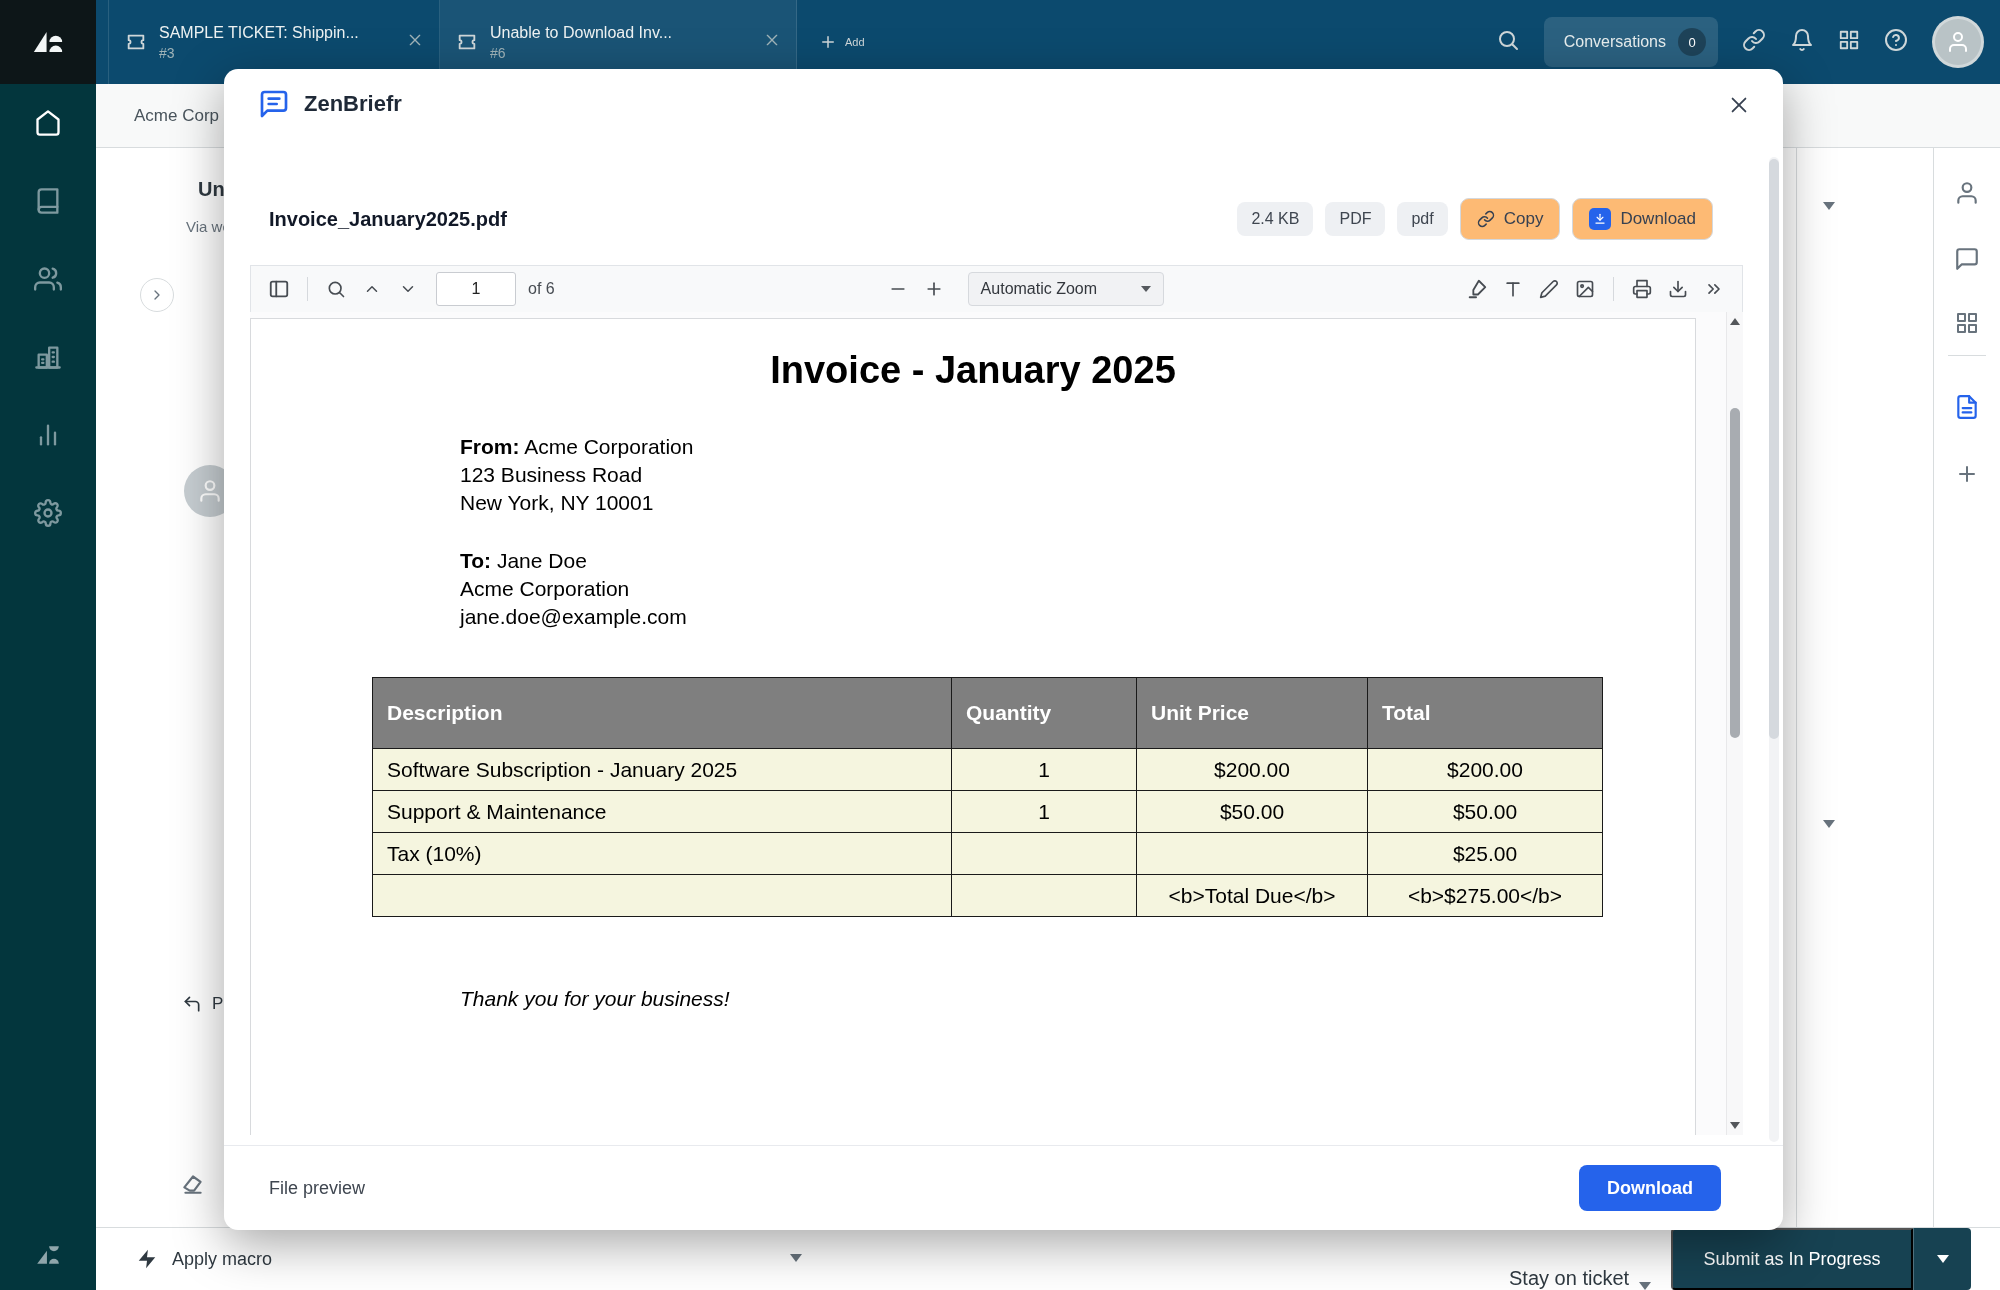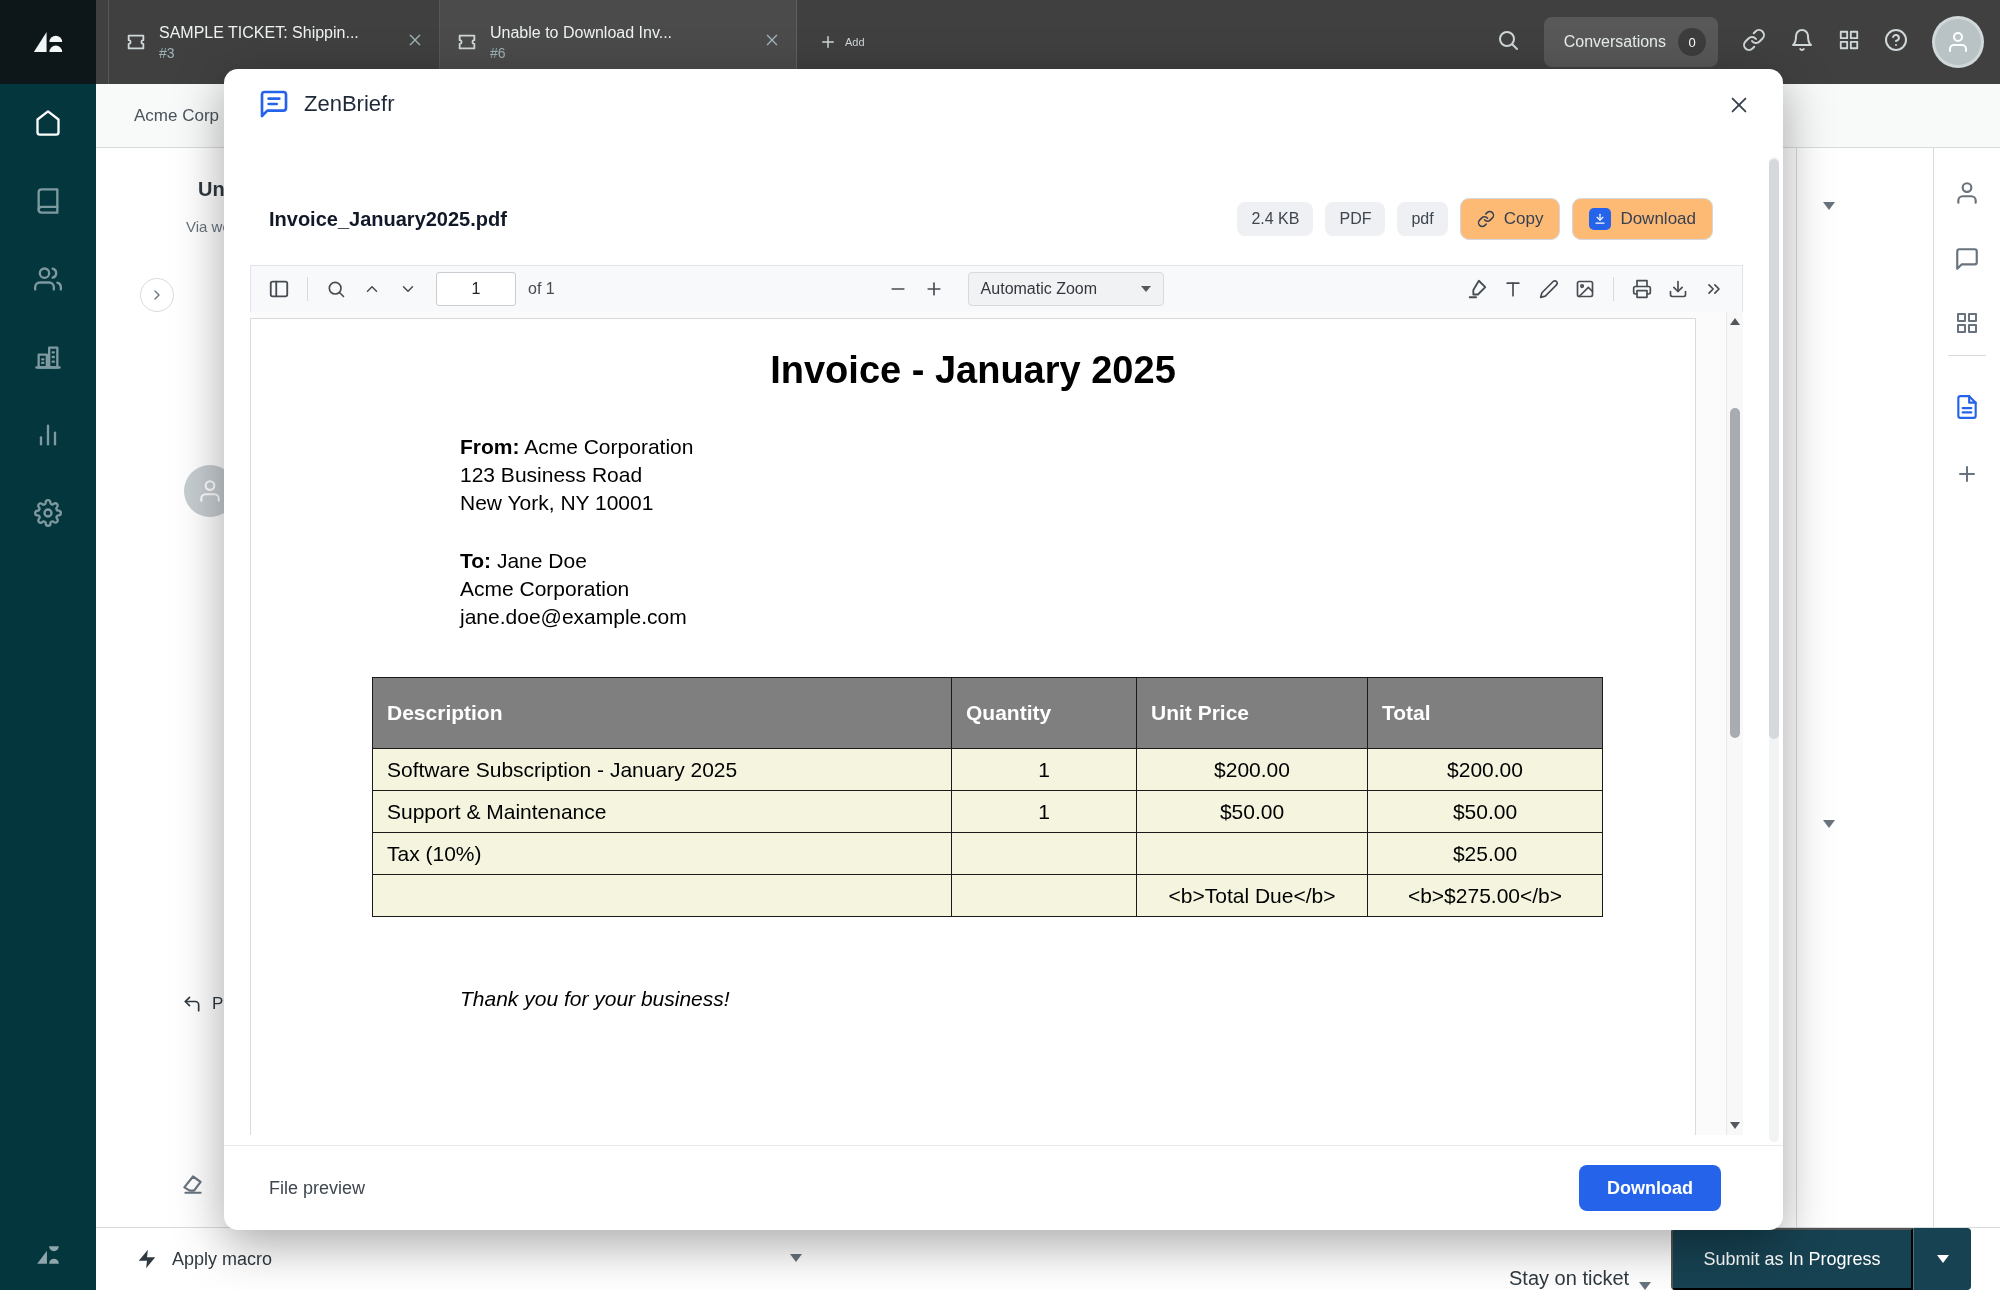--- a/index.html
+++ b/index.html
@@ -10,21 +10,21 @@
   .clickable{cursor:pointer}
 
   
   .sidebar{position:absolute;left:0;top:0;bottom:0;width:96px;background:#03363d;z-index:30;display:flex;flex-direction:column;align-items:center}
   .logo-tile{width:96px;height:84px;background:#0d1618;display:flex;align-items:center;justify-content:center;color:#f2f6f6}
   .nav-item{width:96px;height:78px;display:flex;align-items:center;justify-content:center;color:#7e999f}
   .nav-item.active{color:#ffffff}
   .sidebar-bottom{margin-top:auto;margin-bottom:18px;color:#8fa6ab}
 
   
-  .topbar{position:absolute;left:96px;top:0;right:0;height:84px;background:#404040;z-index:25;display:flex;align-items:stretch;padding-left:12px;color:#cfd7d9}
+  .topbar{position:absolute;left:96px;top:0;right:0;height:84px;background:#0c4a6e;z-index:25;display:flex;align-items:stretch;padding-left:12px;color:#cfd7d9}
   .tab{box-sizing:border-box;display:flex;align-items:center;gap:12px;padding:0 16px;border-right:1px solid rgba(255,255,255,.12)}
   .tab.first{border-left:1px solid rgba(255,255,255,.12)}
   .tab.activeTab{background:rgba(255,255,255,.06)}
   .tab-txt{min-width:0;display:flex;flex-direction:column;gap:3px}
   .t-title{font-size:16px;color:#eef2f2;white-space:nowrap;overflow:hidden;text-overflow:ellipsis;max-width:238px}
   .t-num{font-size:14px;color:#9fb3b8}
   .tab-close{margin-left:auto;color:#9fb3b8;flex:none}
   .add-tab{display:flex;align-items:center;gap:8px;padding:0 22px;font-size:11px;color:#cfd7d9}
   .top-right{margin-left:auto;display:flex;align-items:center;gap:24px;padding-right:16px}
   .conv-pill{display:flex;align-items:center;gap:12px;height:50px;padding:0 12px 0 20px;border-radius:8px;background:rgba(255,255,255,.13);font-size:16px;color:#e8eeee}
@@ -52,21 +52,21 @@
   .macro-left{position:absolute;left:40px;top:0;height:62px;display:flex;align-items:center;gap:14px;font-size:18px;color:#2f3941}
   .macro-caret{position:absolute;left:694px;top:26px}
   .stay-group{position:absolute;left:1413px;top:0;height:62px;display:flex;align-items:flex-end;gap:10px;font-size:20px;color:#2f3941}
   .submit-btn{position:absolute;left:1575px;top:0;width:242px;height:62px;background:#174252;color:#fff;font-size:18px;display:flex;align-items:center;justify-content:center;border-radius:4px 0 0 4px}
   .submit-caret{position:absolute;left:1817px;top:0;width:58px;height:62px;background:#174252;border-left:1px solid rgba(255,255,255,.25);display:flex;align-items:center;justify-content:center;color:#fff;box-sizing:border-box;border-radius:0 4px 4px 0}
   .tri-dn-w{width:0;height:0;border-left:6px solid transparent;border-right:6px solid transparent;border-top:8px solid #fff}
 
   
   .modal{position:absolute;left:224px;top:69px;width:1559px;height:1161px;background:#fff;border-radius:14px;box-shadow:0 14px 50px rgba(0,0,0,.35);z-index:50}
   .m-head{position:absolute;left:0;top:0;right:0;height:70px;display:flex;align-items:center;padding:0 34px;gap:14px}
-  .m-title{font-size:22px;font-weight:normal;color:#1f2937}
+  .m-title{font-size:22px;font-weight:bold;color:#1f2937}
   .m-close{position:absolute;right:26px;top:18px;width:36px;height:36px;display:flex;align-items:center;justify-content:center;color:#374151}
   .file-row{position:absolute;left:45px;right:70px;top:122px;height:56px;display:flex;align-items:center}
   .file-name{font-size:20px;font-weight:bold;color:#111827}
   .file-actions{margin-left:auto;display:flex;align-items:center;gap:12px}
   .chip{height:34px;padding:0 14px;border-radius:8px;background:#eef0f3;color:#3f4650;font-size:16px;display:flex;align-items:center}
   .btn-light{height:42px;padding:0 16px;border:1px solid #d4d8dd;border-radius:9px;background:#fdba74;display:flex;align-items:center;gap:9px;font-size:17px;color:#374151;box-sizing:border-box}
   .dl-tile{width:22px;height:22px;border-radius:5px;background:#2563eb;color:#fff;display:flex;align-items:center;justify-content:center}
 
   .pdf-toolbar{position:absolute;left:26px;top:196px;width:1493px;height:48px;background:#f8f9fa;border:1px solid #e1e4e8;display:flex;align-items:center;padding:0 10px;color:#474c52;box-sizing:border-box}
   .tbtn{width:36px;height:36px;display:flex;align-items:center;justify-content:center;border-radius:4px;color:#474c52}
@@ -406,21 +406,21 @@
         <svg class="i" width="18" height="18" viewBox="0 0 24 24">
             <polyline points="6 15 12 9 18 15"></polyline>
           </svg>
       </span>
       <span class="tbtn clickable">
         <svg class="i" width="18" height="18" viewBox="0 0 24 24">
             <polyline points="6 9 12 15 18 9"></polyline>
           </svg>
       </span>
       <input class="page-input" value="1" style="">
-      <span class="of-label">of 1</span>
+      <span class="of-label">of 6</span>
 
       <div style="flex:1.1"></div>
 
       <span class="tbtn clickable">
         <svg class="i" width="20" height="20" viewBox="0 0 24 24">
             <line x1="5" y1="12" x2="19" y2="12"></line>
           </svg>
       </span>
       <span class="tbtn clickable">
         <svg class="i" width="20" height="20" viewBox="0 0 24 24">

